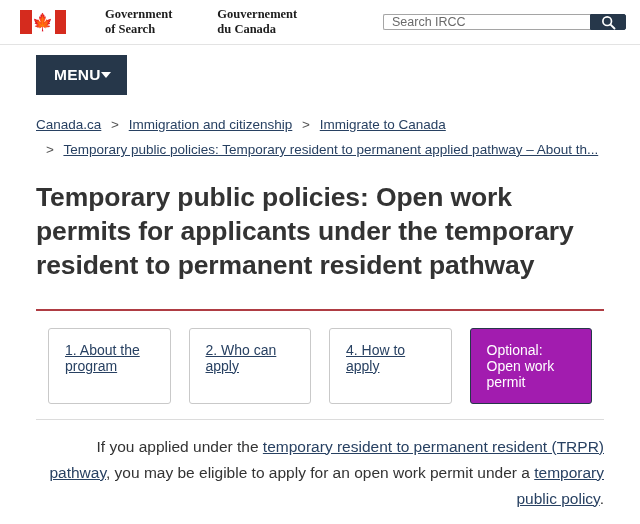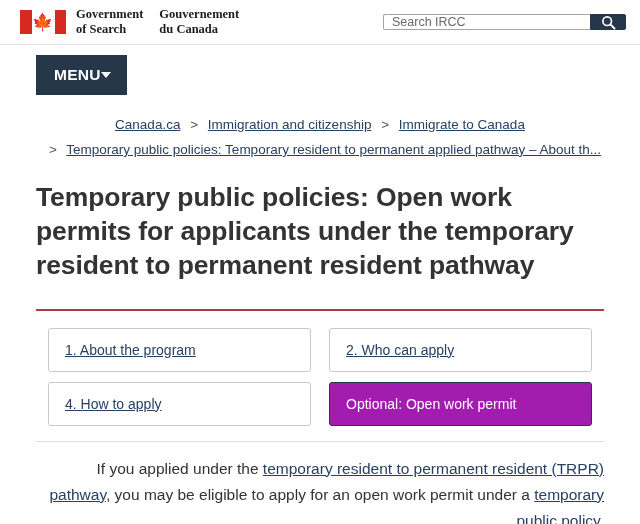--- a/index.html
+++ b/index.html
@@ -59,20 +59,21 @@
     gap: 16px;
     font-family: "Liberation Serif", serif;
     font-size: 12.5px;
     font-weight: bold;
     color: #1c1c1c;
     line-height: 1.22;
   }
   .wordmark div span {
     display: block;
     white-space: nowrap;
+    margin-left: 29px;
   }
   .search-wrap {
     margin-left: auto;
     display: flex;
     align-items: stretch;
     height: 16px;
   }
   .search-input {
     width: 190px;
     border: 1px solid #a5a5a5;
@@ -127,21 +128,20 @@
     border-top: 6px solid #fff;
     display: inline-block;
   }
 
   
   .breadcrumb {
     padding: 18px 36px 0 36px;
     font-size: 13.5px;
     line-height: 1.85;
     color: #333;
-    text-align: center;
   }
   .breadcrumb a {
     color: #284162;
     text-decoration: underline;
   }
   .breadcrumb .sep {
     color: #555;
     padding: 0 6px;
   }
   .breadcrumb .row2 { padding-left: 4px; }
@@ -156,21 +156,21 @@
     font-weight: bold;
     color: #333;
     margin: 18px 0 0 0;
     letter-spacing: -0.1px;
     border-bottom: 2px solid #af3c43;
     padding-bottom: 26px;
   }
 
   .tab-grid {
     display: grid;
-    grid-template-columns: 1fr 1fr;
+    grid-template-columns: 1fr 1fr 1fr 1fr;
     gap: 10px 18px;
     padding: 17px 12px 15px 12px;
     border-bottom: 1px solid #dcdcdc;
   }
   .tab {
     border: 1px solid #c9c9c9;
     background: #fff;
     border-radius: 3px;
     padding: 13px 16px;
     font-size: 14px;

